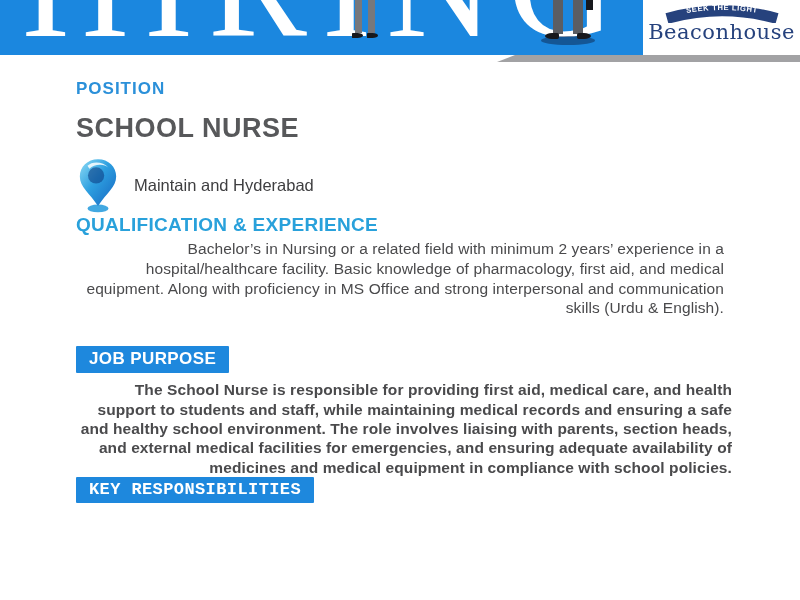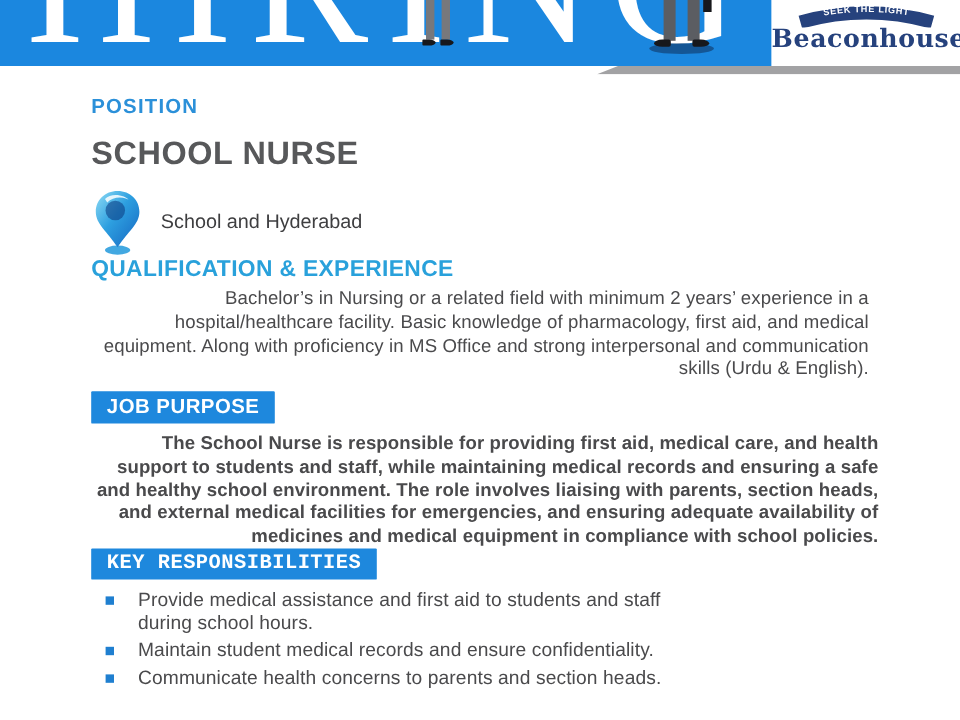--- a/index.html
+++ b/index.html
@@ -31,21 +31,21 @@
   .man .leg.l { left:8px; } .man .leg.r { right:8px; }
   .man .shoe { width:14px; height:6px; top:33px; border-radius:60% 2px 2px 60%; }
   .man .shoe.l { left:0px; } .man .shoe.r { right:0px; transform:scaleX(-1); }
   .man .bag { position:absolute; right:-2px; top:0; width:7px; height:10px;
               background:#17181c; }
 
   
   .logo-box { position:absolute; left:643px; top:0; width:157px; height:55px;
               background:#ffffff; text-align:center; }
   .ribbon { display:block; margin:2px auto 0 auto; }
-  .brand { font-family:"DejaVu Serif", serif; font-weight:bold; font-size:21px;
+  .brand { font-family:"DejaVu Serif", serif; font-weight:normal; font-size:21px;
            color:#26427d; line-height:22px; margin-top:-2px; letter-spacing:0.5px; }
   .shadow-bar { position:absolute; left:497px; top:55px; width:303px; height:7px;
                 background:#a2a2a4;
                 clip-path:polygon(0 100%, 18px 0, 100% 0, 100% 100%); }
 
   
   .content { padding:24px 68px 0 76px; }
   .pos-label { color:#2b90d9; font-size:17px; font-weight:600;
                letter-spacing:1px; line-height:20px; }
   .pos-title { color:#57585a; font-size:27px; font-weight:800;
@@ -53,21 +53,21 @@
   .location-row { display:flex; align-items:center; margin-top:14px; height:56px; }
   .pin-icon { display:block; }
   .loc-text { margin-left:14px; font-size:16.5px; color:#3e3e40; }
   .sec-heading { color:#29a1db; font-size:19px; font-weight:600;
                  letter-spacing:0.3px; line-height:24px; }
   .body-text { color:#4a4a4c; font-size:15.5px; line-height:19.8px;
                max-width:648px; margin-top:2px; letter-spacing:0.1px;text-align:right; }
   .body-text.jp { margin-top:7px; max-width:660px; line-height:19.4px;font-weight:bold; }
   .tag-box { display:inline-block; background:#1e88dd; color:#ffffff;
              font-size:17px; font-weight:600; letter-spacing:0.4px;
-             padding:3px 13px 4px 13px; margin-top:8px; border-radius:1px; }
+             padding:3px 13px 4px 13px; margin-top:28px; border-radius:1px; }
   .tag-box.kr { margin-top:0;font-family:Liberation Mono, monospace; }
   .bullets { list-style:none; margin-top:8px; padding-left:12px; }
   .bullets li { position:relative; padding-left:27px; max-width:505px;
                 color:#4a4a4c; font-size:16px; line-height:19px;
                 margin-bottom:4px; letter-spacing:0.1px; }
   .bullets li::before { content:""; position:absolute; left:0; top:6px;
                 width:7px; height:7px; background:#1f7fd0; }
 </style>
 </head>
 <body>
@@ -119,30 +119,25 @@
             <stop offset="0" stop-color="#8fdcf5"></stop>
             <stop offset="0.45" stop-color="#2d9fe0"></stop>
             <stop offset="1" stop-color="#1565c0"></stop>
           </linearGradient>
         </defs>
         <ellipse cx="23" cy="53.5" rx="11" ry="4" fill="#2e9ede" opacity="0.9"></ellipse>
         <path d="M23 2 C12 2 4 10 4 20 C4 31 14 37 23 51 C32 37 42 31 42 20 C42 10 34 2 23 2 Z" fill="url(#pinGrad)"></path>
         <circle cx="21" cy="19" r="8.5" fill="#0d3f86" opacity="0.6"></circle>
         <path d="M12 9 C17 3.5 29 4.5 34 11 C30 6.5 19 6.5 14 12 Z" fill="#ffffff" opacity="0.85"></path>
       </svg>
-      <span class="loc-text">School and Hyderabad</span>
+      <span class="loc-text">Maintain and Hyderabad</span>
     </div>
 
     <h2 class="sec-heading">QUALIFICATION &amp; EXPERIENCE</h2>
     <p class="body-text">Bachelor’s in Nursing or a related field with minimum 2 years’ experience in a hospital/healthcare facility. Basic knowledge of pharmacology, first aid, and medical equipment. Along with proficiency in MS Office and strong interpersonal and communication skills (Urdu &amp; English).</p>
 
     <div class="tag-box">JOB PURPOSE</div>
     <p class="body-text jp">The School Nurse is responsible for providing first aid, medical care, and health support to students and staff, while maintaining medical records and ensuring a safe and healthy school environment. The role involves liaising with parents, section heads, and external medical facilities for emergencies, and ensuring adequate availability of medicines and medical equipment in compliance with school policies.</p>
 
     <div class="tag-box kr">KEY RESPONSIBILITIES</div>
-    <ul class="bullets">
-      <li>Provide medical assistance and first aid to students and staff during school hours.</li>
-      <li>Maintain student medical records and ensure confidentiality.</li>
-      <li>Communicate health concerns to parents and section heads.</li>
-    </ul>
 
   </div>
 </div>
 
 </body></html>

